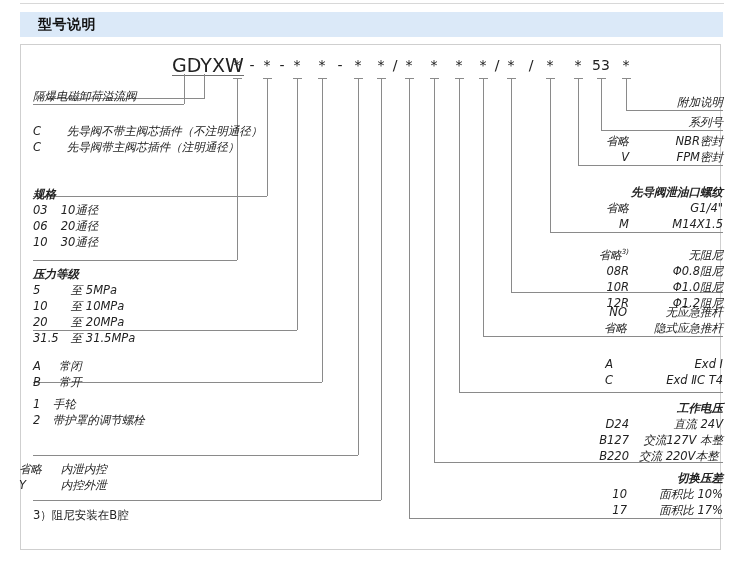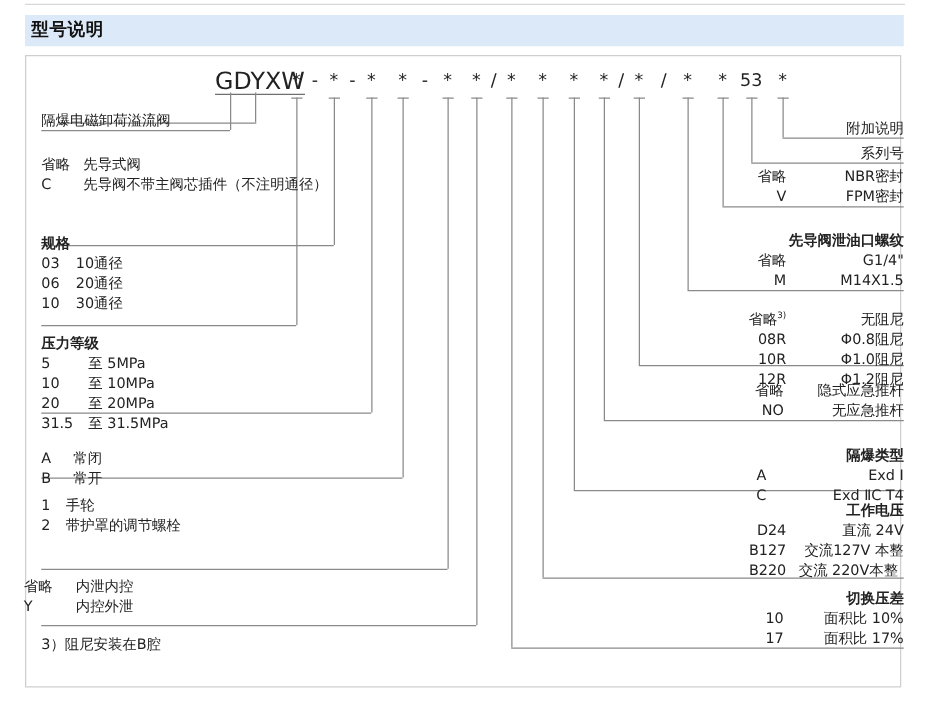--- a/index.html
+++ b/index.html
@@ -14,21 +14,21 @@
 
   
   .top-rule{position:absolute;left:20px;top:3px;width:704px;height:1px;background:#d8d8d8;}
 
   
   .title-bar{
     position:absolute;left:20px;top:12px;width:703px;height:25px;
     background:#dbe9f8;
   }
   .title-text{
-    position:absolute;left:25px;top:14px;
+    position:absolute;left:38px;top:14px;
     font-size:14px;font-weight:bold;letter-spacing:.5px;color:#111;
     line-height:21px;
   }
 
   
   .panel{
     position:absolute;left:20px;top:44px;width:701px;height:506px;
     border:1px solid #cfcfcf;background:#fff;box-sizing:border-box;
   }
 
@@ -44,21 +44,21 @@
     font-size:19px;line-height:18px;color:#222;white-space:nowrap;
     border-bottom:1px solid #6f6f6f;padding-bottom:1px;
   }
 
   
   .vl{position:absolute;width:1px;background:#8a8a8a;}
   .hl{position:absolute;height:1px;background:#8a8a8a;}
 
   
   .grp{position:absolute;white-space:nowrap;}
-  .ln{font-size:11.5px;line-height:16px;color:#222;white-space:nowrap;}
+  .ln{font-size:11.5px;line-height:16px;color:#222;white-space:nowrap;font-style:italic;}
   .ln.hdr{font-weight:bold;}
   .ln .k{display:inline-block;}
   .r{text-align:right;}
   sup{font-size:7px;vertical-align:super;}
 
   .note{
     position:absolute;font-size:11.5px;line-height:16px;color:#222;white-space:nowrap;
   }
 </style>
 </head>
@@ -149,22 +149,22 @@
       <div class="hl" style="left:409px;top:518px;width:314px;"></div>
       <div class="hl" style="left:33px;top:104px;width:151px;"></div>
       <div class="vl" style="left:184px;top:74px;height:30px;"></div>
     </div>
 
   <div id="left-labels">
       <div class="grp" style="left: 33px; top: 88px;">
         <div class="ln">隔爆电磁卸荷溢流阀</div>
       </div>
       <div class="grp" style="left: 33px; top: 123px;">
-        <div class="ln"><span class="k" style="width: 30px;">省略</span><span> 先导式阀</span></div>
         <div class="ln"><span class="k" style="width: 30px;">C</span><span> 先导阀不带主阀芯插件（不注明通径）</span></div>
+        <div class="ln"><span class="k" style="width: 30px;">C</span><span> 先导阀带主阀芯插件（注明通径）</span></div>
       </div>
       <div class="grp" style="left: 33px; top: 186px;">
         <div class="ln hdr">规格</div>
         <div class="ln"><span class="k" style="width: 24px;">03</span><span> 10通径</span></div>
         <div class="ln"><span class="k" style="width: 24px;">06</span><span> 20通径</span></div>
         <div class="ln"><span class="k" style="width: 24px;">10</span><span> 30通径</span></div>
       </div>
       <div class="grp" style="left: 33px; top: 266px;">
         <div class="ln hdr">压力等级</div>
         <div class="ln"><span class="k" style="width: 34px;">5</span><span> 至  5MPa</span></div>
@@ -202,25 +202,24 @@
         <div class="ln" style="text-align: right;"><span class="k" style="text-align: right; min-width: 38px;">省略</span><span class="k" style="min-width: 84px; text-align: right; padding-left: 10px;">G1/4"</span></div>
         <div class="ln" style="text-align: right;"><span class="k" style="text-align: right; min-width: 38px;">M</span><span class="k" style="min-width: 84px; text-align: right; padding-left: 10px;">M14X1.5</span></div>
       </div>
       <div class="grp r" style="right: 21px; top: 244px;">
         <div class="ln" style="text-align: right;"><span class="k" style="text-align: right; min-width: 34px;">省略<sup>3)</sup></span><span class="k" style="min-width: 84px; text-align: right; padding-left: 10px;">无阻尼</span></div>
         <div class="ln" style="text-align: right;"><span class="k" style="text-align: right; min-width: 34px;">08R</span><span class="k" style="min-width: 84px; text-align: right; padding-left: 10px;">Φ0.8阻尼</span></div>
         <div class="ln" style="text-align: right;"><span class="k" style="text-align: right; min-width: 34px;">10R</span><span class="k" style="min-width: 84px; text-align: right; padding-left: 10px;">Φ1.0阻尼</span></div>
         <div class="ln" style="text-align: right;"><span class="k" style="text-align: right; min-width: 34px;">12R</span><span class="k" style="min-width: 84px; text-align: right; padding-left: 10px;">Φ1.2阻尼</span></div>
       </div>
       <div class="grp r" style="right: 21px; top: 304px;">
+        <div class="ln" style="text-align: right;"><span class="k" style="text-align: right; min-width: 34px;">NO</span><span class="k" style="min-width: 84px; text-align: right; padding-left: 12px;">无应急推杆</span></div>
         <div class="ln" style="text-align: right;"><span class="k" style="text-align: right; min-width: 34px;">省略</span><span class="k" style="min-width: 84px; text-align: right; padding-left: 12px;">隐式应急推杆</span></div>
-        <div class="ln" style="text-align: right;"><span class="k" style="text-align: right; min-width: 34px;">NO</span><span class="k" style="min-width: 84px; text-align: right; padding-left: 12px;">无应急推杆</span></div>
       </div>
       <div class="grp r" style="right: 21px; top: 356px;">
-        <div class="ln hdr" style="text-align: right;">隔爆类型</div>
         <div class="ln" style="text-align: right;"><span class="k" style="text-align: right; min-width: 16px;">A</span><span class="k" style="min-width: 84px; text-align: right; padding-left: 26px;">Exd Ⅰ</span></div>
         <div class="ln" style="text-align: right;"><span class="k" style="text-align: right; min-width: 16px;">C</span><span class="k" style="min-width: 84px; text-align: right; padding-left: 26px;">Exd ⅡC T4</span></div>
       </div>
       <div class="grp r" style="right: 21px; top: 400px;">
         <div class="ln hdr" style="text-align: right;">工作电压</div>
         <div class="ln" style="text-align: right;"><span class="k" style="text-align: right; min-width: 38px;">D24</span><span class="k" style="min-width: 84px; text-align: right; padding-left: 10px;">直流 24V</span></div>
         <div class="ln" style="text-align: right;"><span class="k" style="text-align: right; min-width: 38px;">B127</span><span class="k" style="min-width: 84px; text-align: right; padding-left: 10px;">交流127V 本整</span></div>
         <div class="ln" style="text-align: right;"><span class="k" style="text-align: right; min-width: 38px;">B220</span><span class="k" style="min-width: 84px; text-align: left; padding-left: 10px;">交流 220V本整</span></div>
       </div>
       <div class="grp r" style="right: 21px; top: 470px;">

